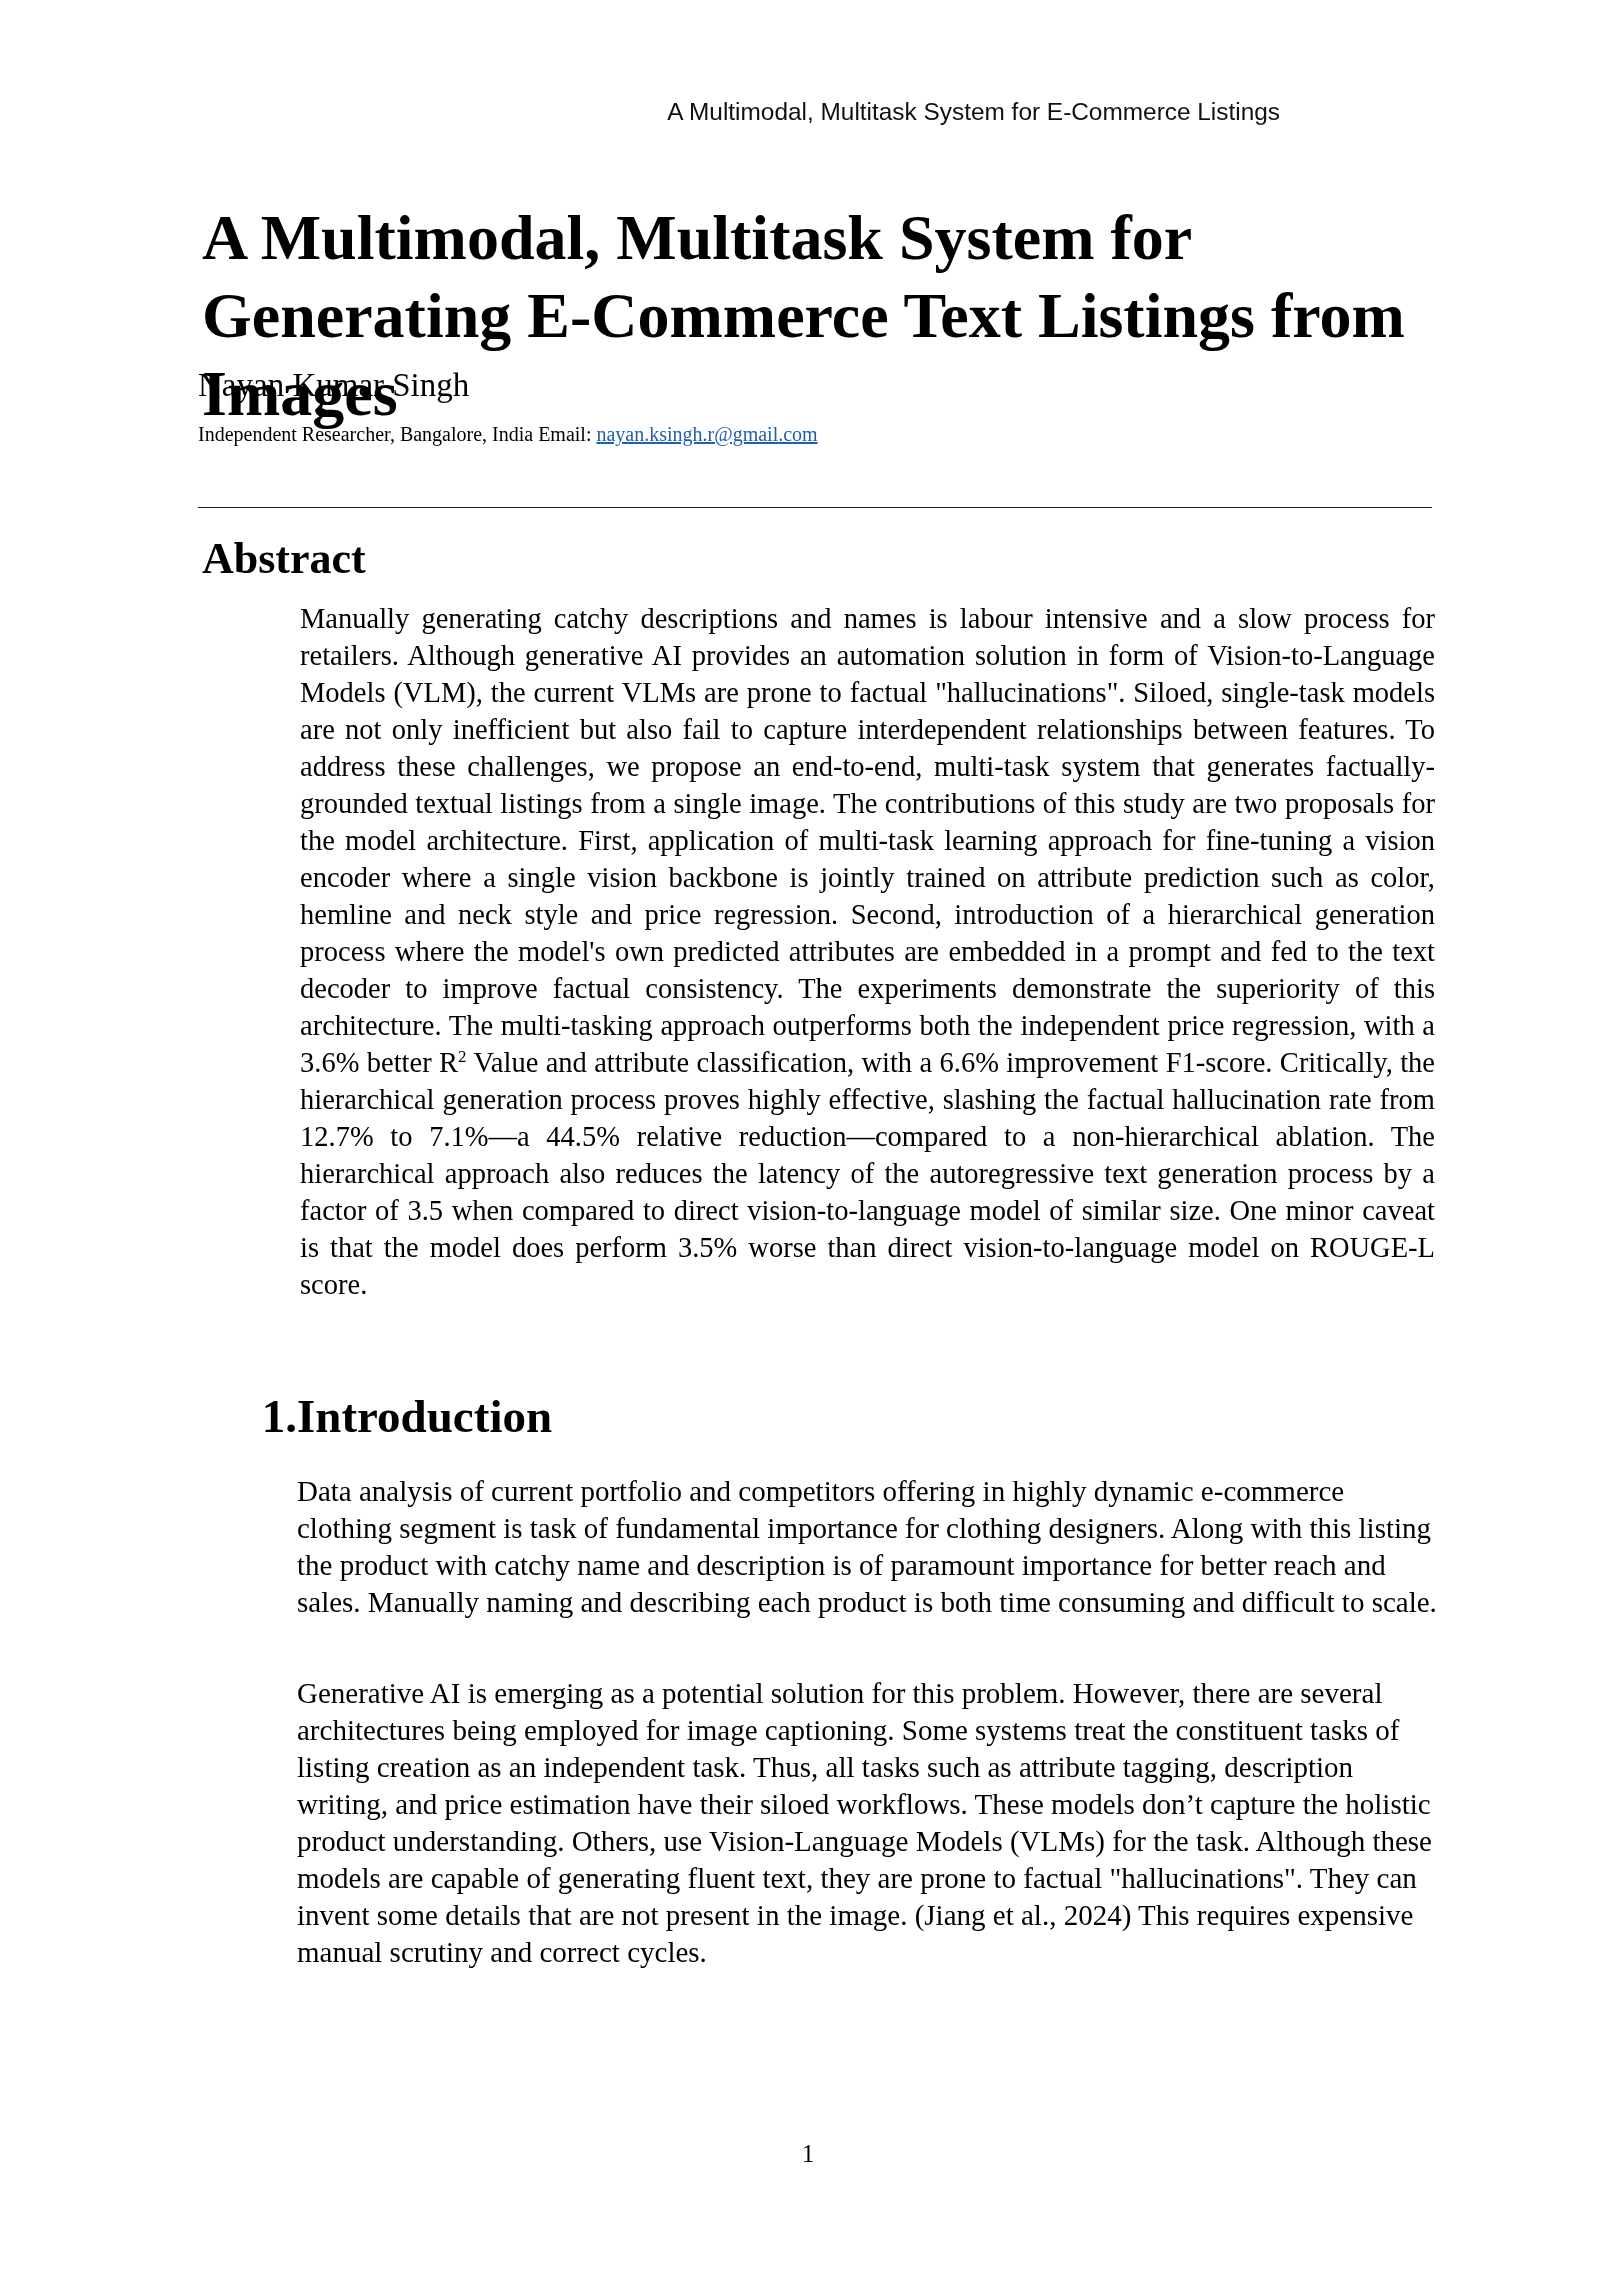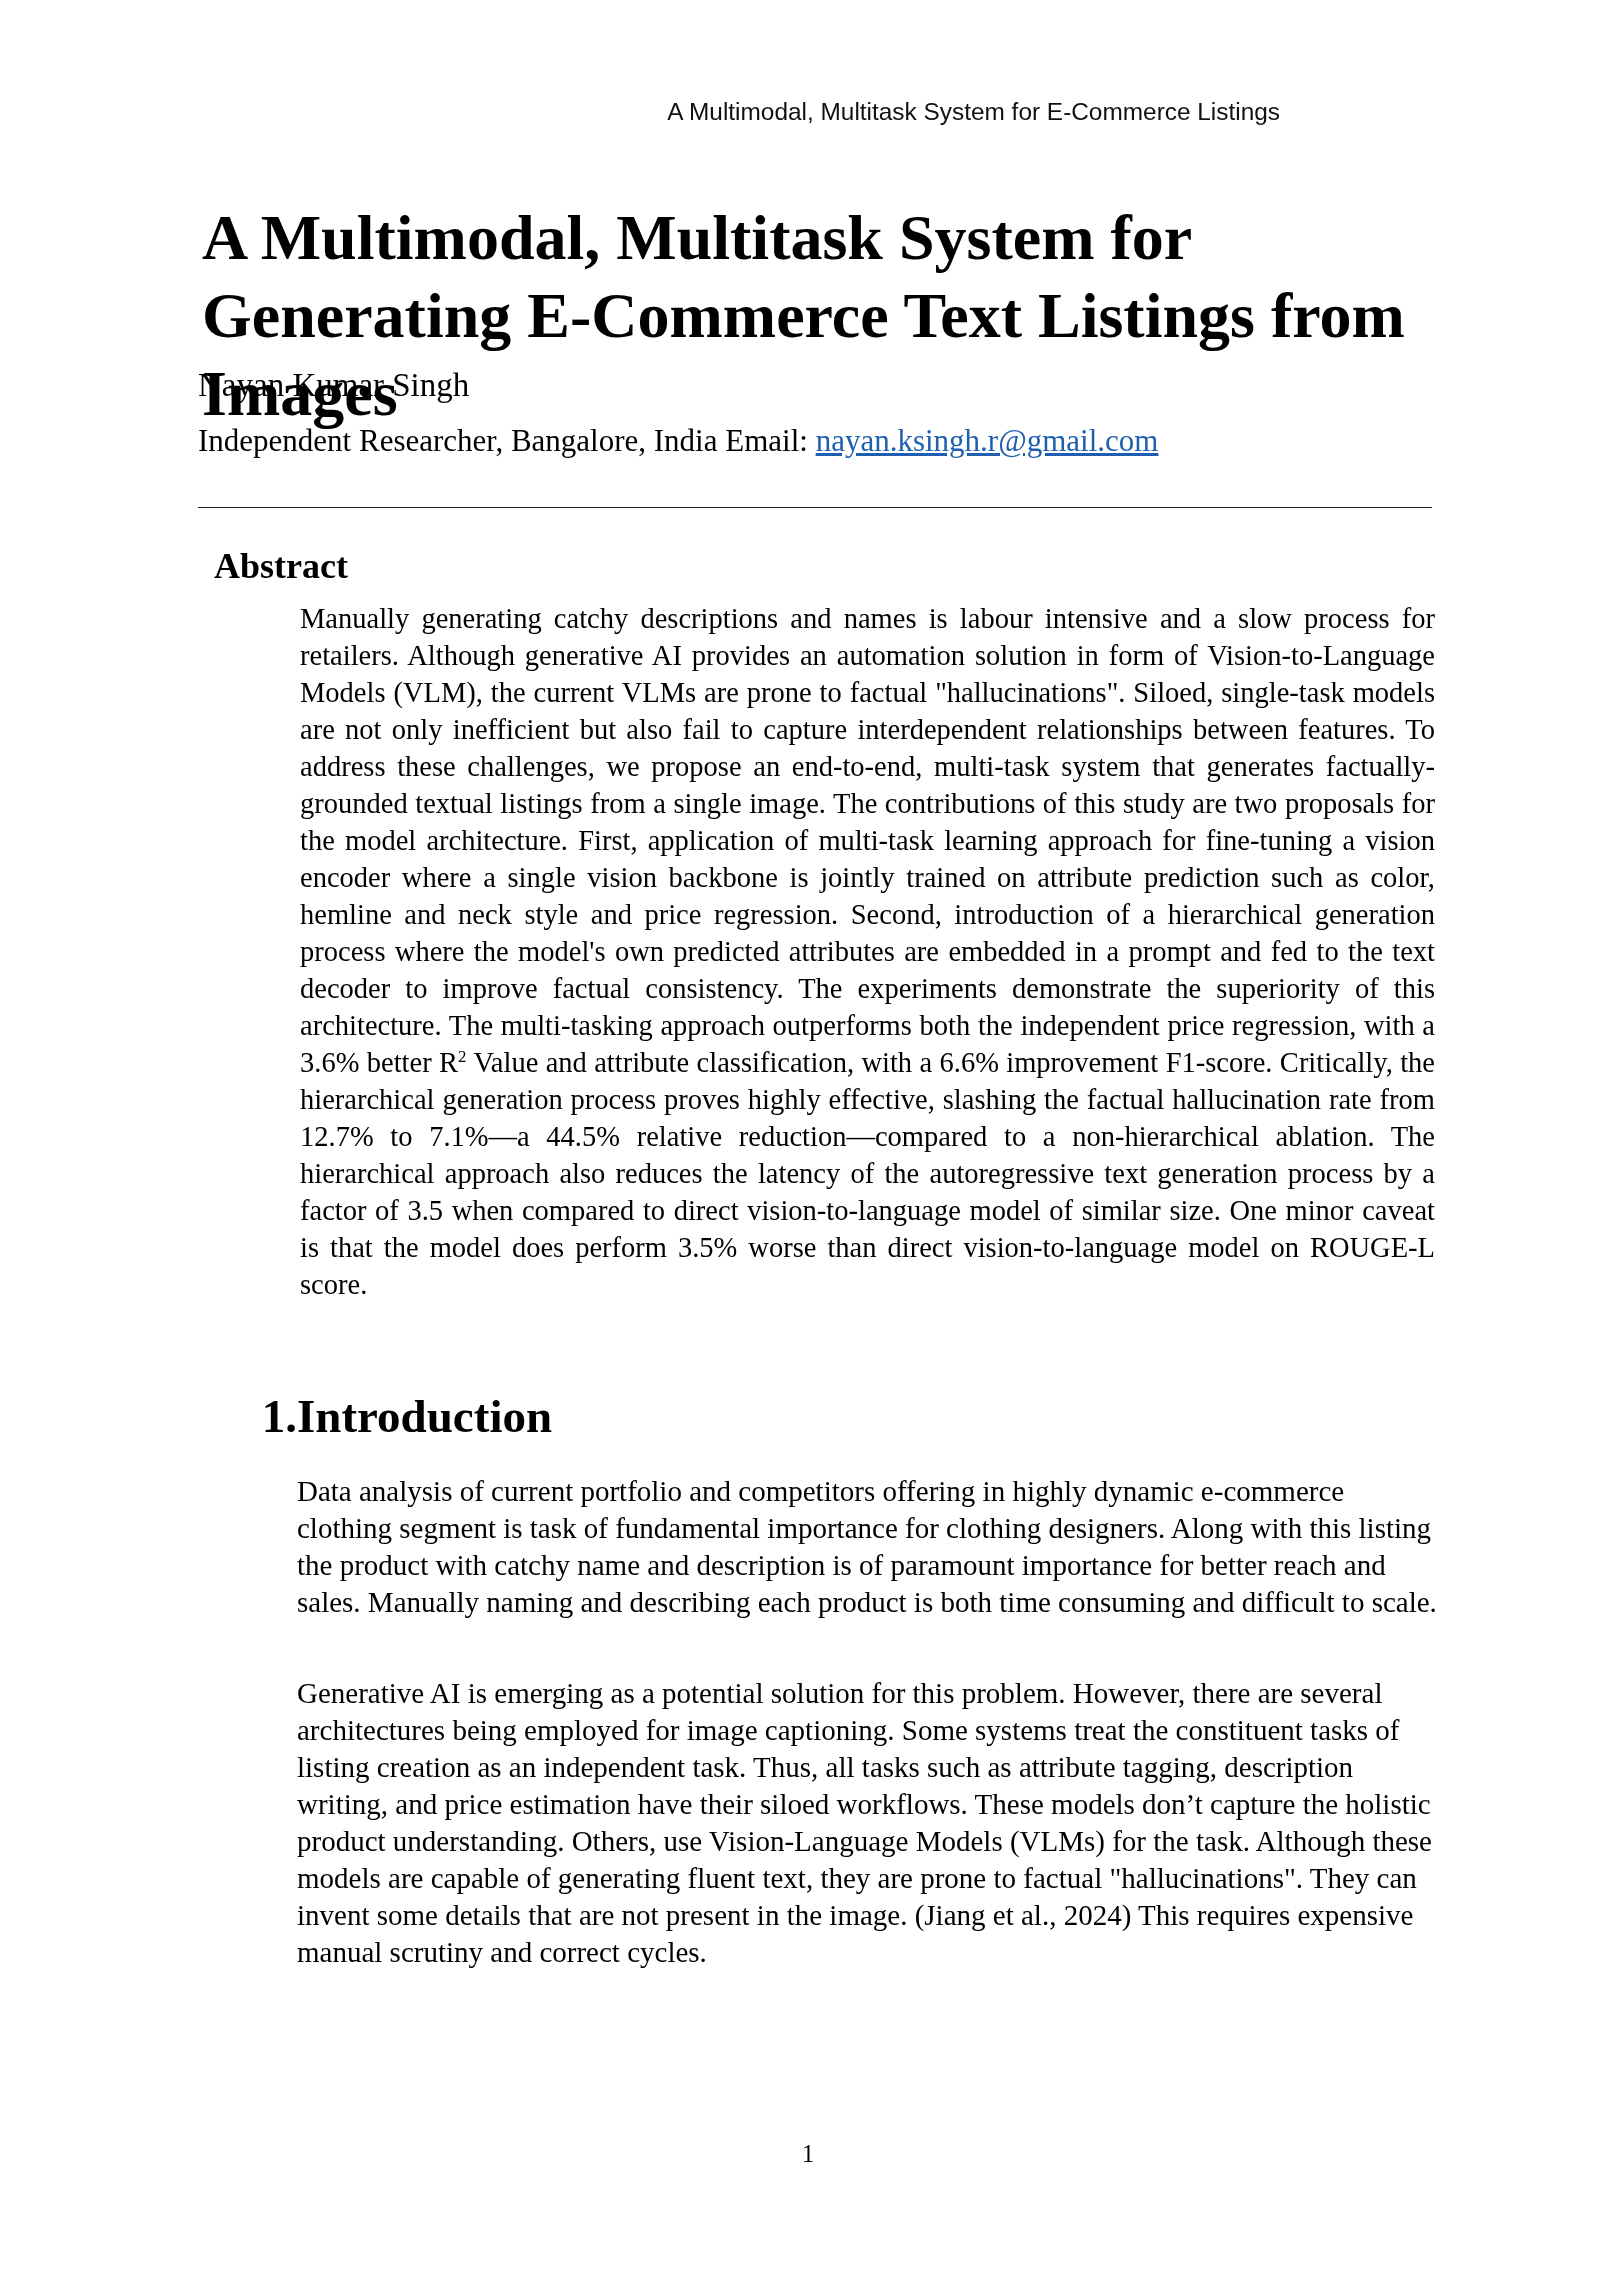--- a/index.html
+++ b/index.html
@@ -13,30 +13,30 @@
     position: absolute; left: 198px; top: 195px; width: 1239px;
     font-family: "Liberation Serif", serif; font-weight: bold; font-size: 64px; line-height: 78px;
     margin: 4px;
   }
   .author {
     position: absolute; left: 198px; top: 367px;
     font-family: "Liberation Serif", serif; font-size: 33px;
   }
   .affil {
     position: absolute; left: 198px; top: 423px;
-    font-family: "Liberation Serif", serif; font-size: 31px;
+    font-family: "Liberation Serif", serif; font-size: 20px;
   }
   .affil a { color: #1f5fb0; text-decoration: underline; }
   .rule {
     position: absolute; left: 198px; top: 507px; width: 1234px; height: 0;
     border-top: 1.8px solid #222;
   }
   .h-abstract {
-    position: absolute; left: 198px; top: 529px; margin: 16px;
-    font-family: "Liberation Serif", serif; font-weight: bold; font-size: 36px;
+    position: absolute; left: 198px; top: 529px; margin: 4px;
+    font-family: "Liberation Serif", serif; font-weight: bold; font-size: 44px;
   }
   .abstract {
     position: absolute; left: 297px; top: 597px; width: 1135px; margin: 3px;
     font-family: "Liberation Serif", serif; font-size: 28.5px; line-height: 37px;
     text-align: justify;
   }
   .abstract sup { font-size: 17px; line-height: 0; }
   .h-intro {
     position: absolute; left: 198px; top: 1389px; margin: 0;
     font-family: "Liberation Serif", serif; font-weight: bold; font-size: 47px; text-align: right;

